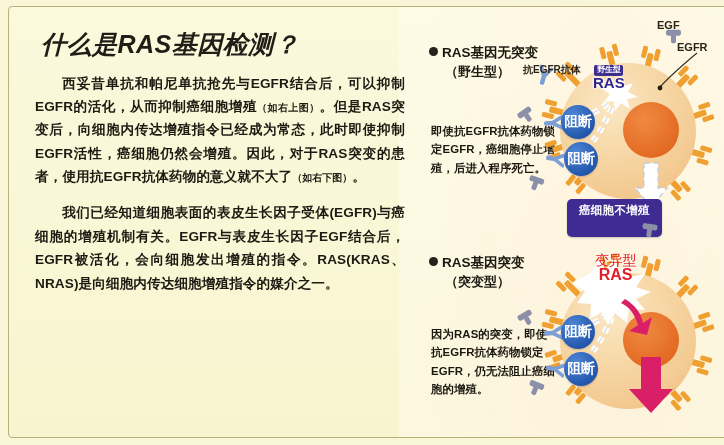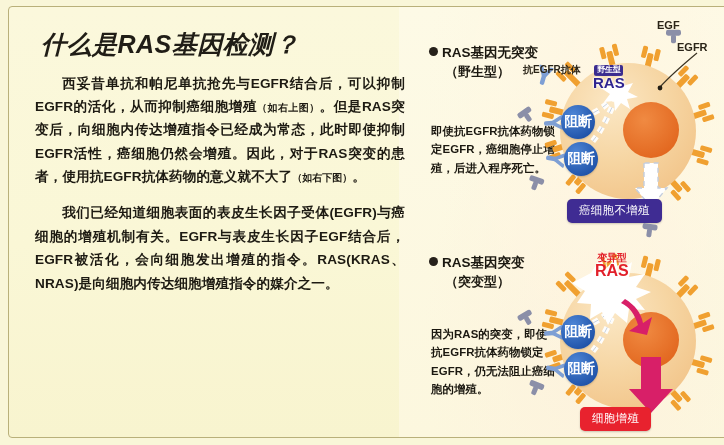--- a/index.html
+++ b/index.html
@@ -171,38 +171,38 @@
   }
   .ras-mut{
     position:absolute;
     text-align:center;
     line-height:1;
     z-index:6;
   }
   .ras-mut .tag{
     display:block;
     color:#e2202a;
-    font-size:10px;
-    font-weight:bold;
+    font-size:14px;
+    font-weight:normal;
     letter-spacing:-0.3px;
   }
   .ras-mut .nm{
     display:block;
     color:#e2202a;
     font-size:16px;
     font-weight:bold;
     margin-top:0px;
   }
 
   .result{
     position:absolute;
     font-size:11.5px;
-    font-weight:normal;
+    font-weight:bold;
     color:#fff;
-    padding:4px 12px 5px;
+    padding:4px 12px 19px;
     border-radius:5px;
     white-space:nowrap;
     letter-spacing:0.3px;
   }
   .result-stop{background:#3f2c93;box-shadow:0 1px 2px rgba(0,0,0,.2);}
   .result-grow{background:#e8222e;box-shadow:0 1px 2px rgba(0,0,0,.2);}
 </style>
 </head>
 <body>
 
@@ -485,18 +485,17 @@
 
           <div class="badge-block" style="left:48px;top:84px;">阻断</div>
           <div class="badge-block" style="left:51px;top:121px;">阻断</div>
 
           <div class="ras-mut" style="left:82px;top:22px;">
             <span class="tag">变异型</span>
             <span class="nm">RAS</span>
           </div>
         </div>
 
-        <div class="result result-grow" style="left:165px;top:176px;">细胞增殖</div>
       </div>
 
     </div>
   </div>
 </div>
 
 </body></html>

